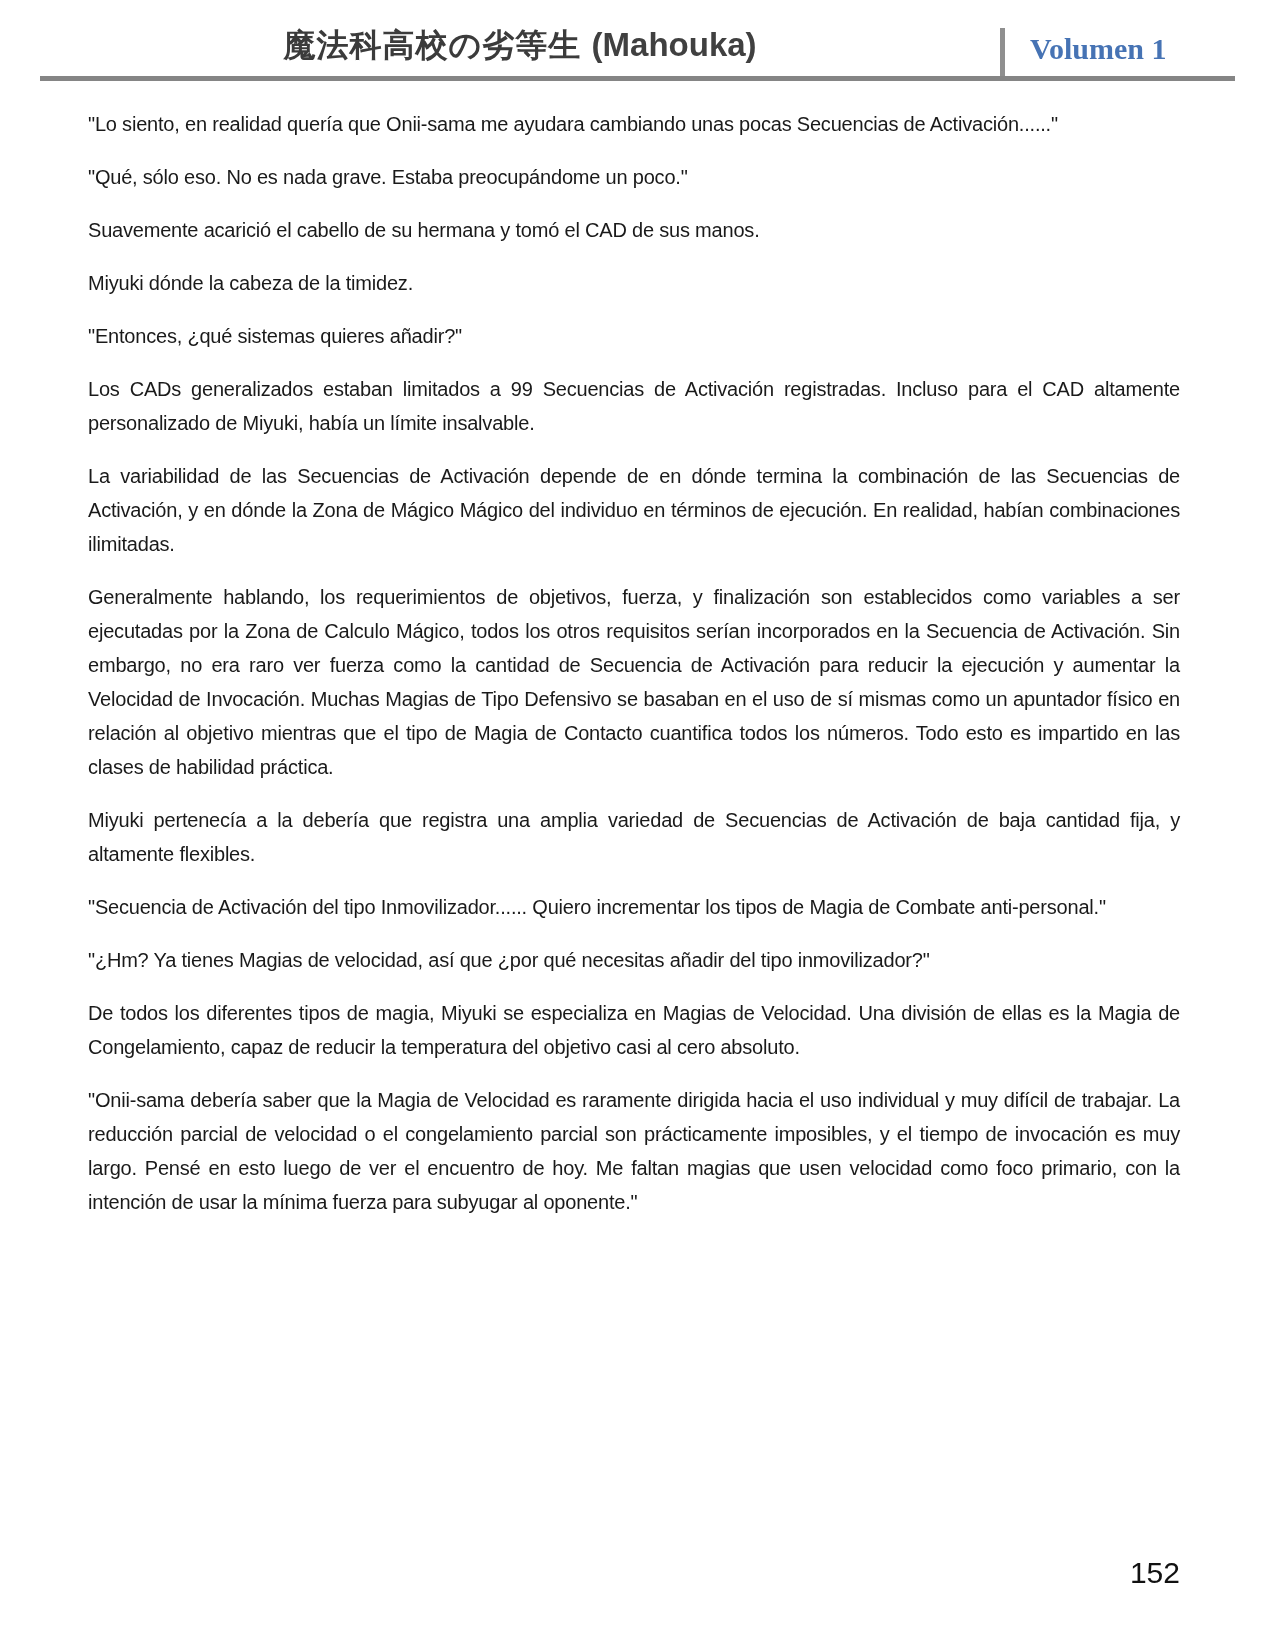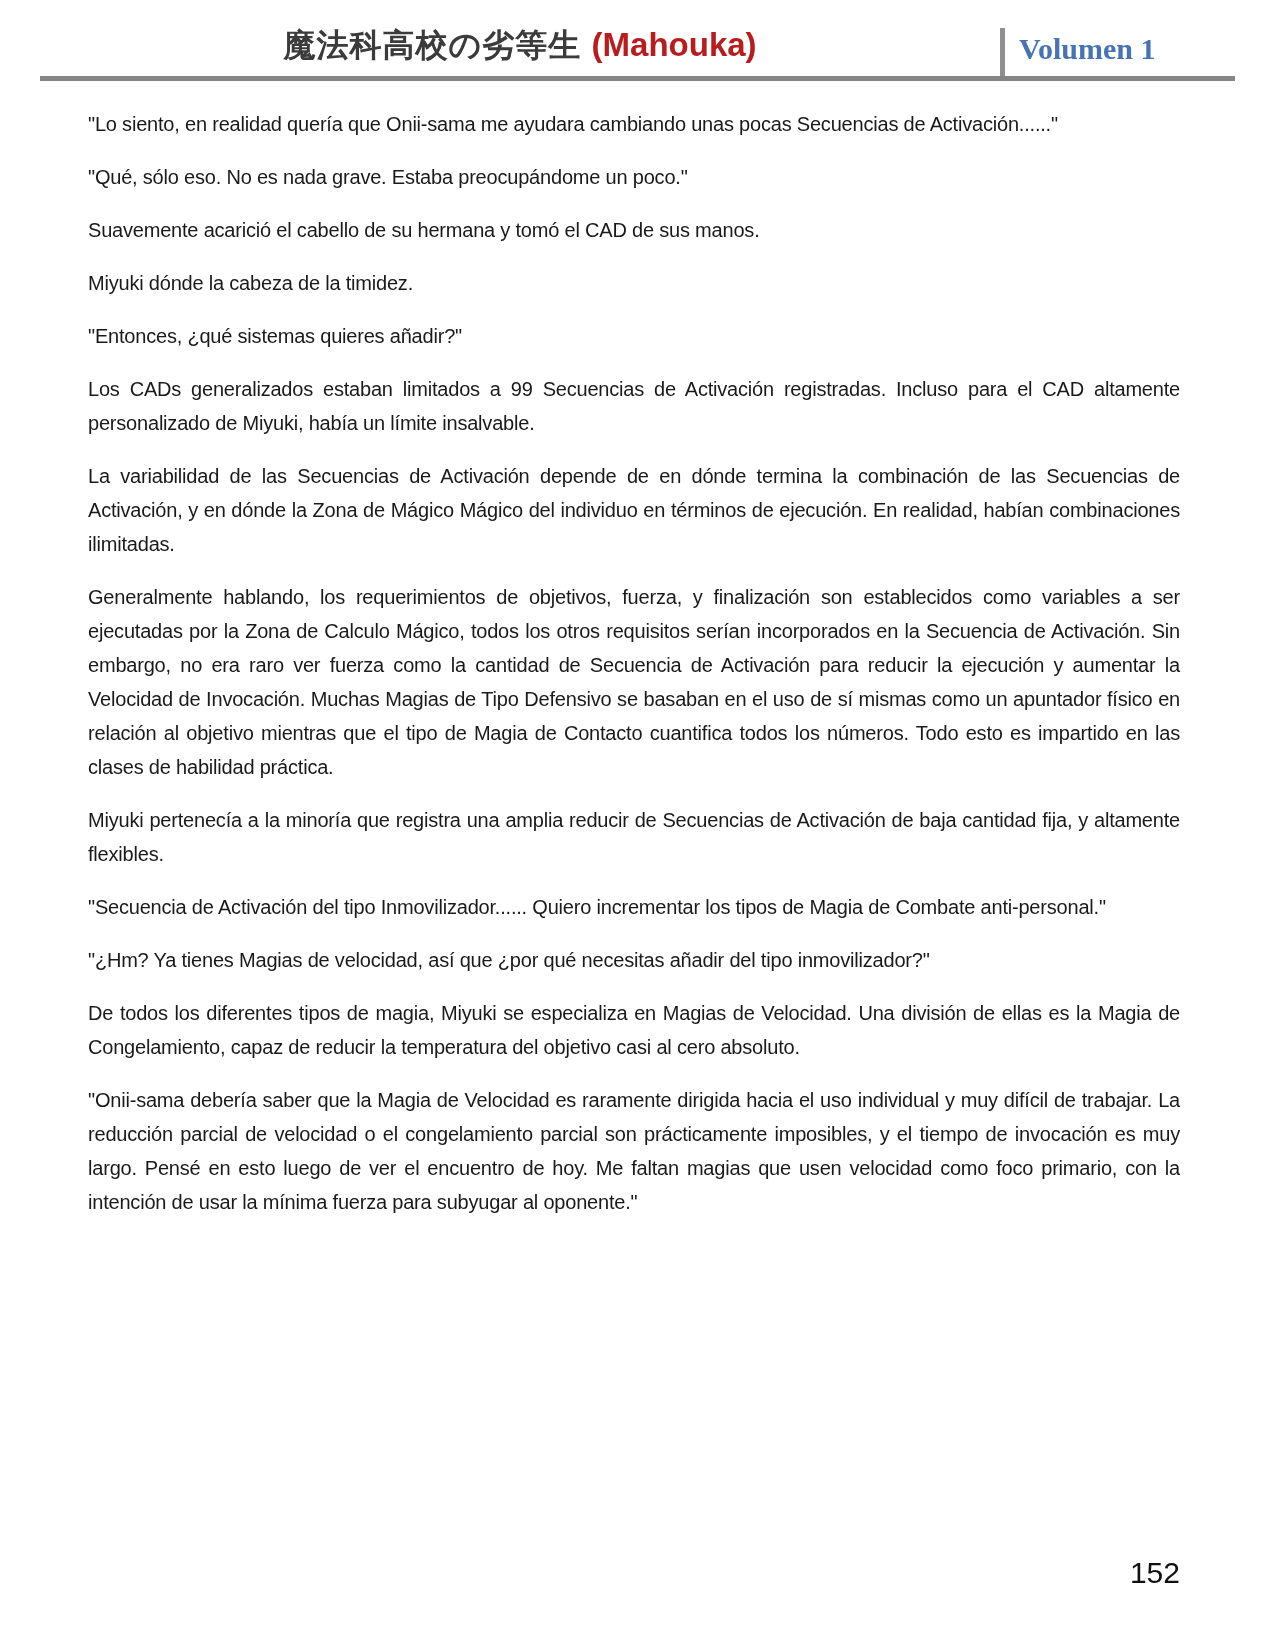--- a/index.html
+++ b/index.html
@@ -31,37 +31,38 @@
     font-family: "DejaVu Serif", serif;
     font-size: 32px;
     font-weight: 600;
     color: #3b3b3b;
     letter-spacing: 1px;
   }
   .title-romaji {
     font-family: "Liberation Sans", sans-serif;
     font-size: 33px;
     font-weight: 700;
-    color: #b91c1c;
+    color: #404040;
     margin-left: 6px;
   }
   .header-divider {
     width: 5px;
     background: #8f8f8f;
     margin-top: 4px;
   }
   .header-right {
     width: 230px;
     padding: 8px 0 10px 14px;
   }
   .volume {
     font-family: "Liberation Serif", serif;
     font-size: 30px;
     font-weight: 700;
     color: #4673b4;
+    margin-left: 11px;
   }
   .content {
     padding: 26px 95px 0 88px;
   }
   .content p {
     font-size: 20px;
     line-height: 34px;
     letter-spacing: -0.2px;
     text-align: justify;
     margin-bottom: 19px;
@@ -93,21 +94,21 @@
 
   <main class="content">
     <p>"Lo siento, en realidad quería que Onii-sama me ayudara cambiando unas pocas Secuencias de Activación......"</p>
     <p>"Qué, sólo eso. No es nada grave. Estaba preocupándome un poco."</p>
     <p>Suavemente acarició el cabello de su hermana y tomó el CAD de sus manos.</p>
     <p>Miyuki dónde la cabeza de la timidez.</p>
     <p>"Entonces, ¿qué sistemas quieres añadir?"</p>
     <p>Los CADs generalizados estaban limitados a 99 Secuencias de Activación registradas. Incluso para el CAD altamente personalizado de Miyuki, había un límite insalvable.</p>
     <p>La variabilidad de las Secuencias de Activación depende de en dónde termina la combinación de las Secuencias de Activación, y en dónde la Zona de Mágico Mágico del individuo en términos de ejecución. En realidad, habían combinaciones ilimitadas.</p>
     <p>Generalmente hablando, los requerimientos de objetivos, fuerza, y finalización son establecidos como variables a ser ejecutadas por la Zona de Calculo Mágico, todos los otros requisitos serían incorporados en la Secuencia de Activación. Sin embargo, no era raro ver fuerza como la cantidad de Secuencia de Activación para reducir la ejecución y aumentar la Velocidad de Invocación. Muchas Magias de Tipo Defensivo se basaban en el uso de sí mismas como un apuntador físico en relación al objetivo mientras que el tipo de Magia de Contacto cuantifica todos los números. Todo esto es impartido en las clases de habilidad práctica.</p>
-    <p>Miyuki pertenecía a la minoría que registra una amplia reducir de Secuencias de Activación de baja cantidad fija, y altamente flexibles.</p>
+    <p>Miyuki pertenecía a la debería que registra una amplia variedad de Secuencias de Activación de baja cantidad fija, y altamente flexibles.</p>
     <p>"Secuencia de Activación del tipo Inmovilizador...... Quiero incrementar los tipos de Magia de Combate anti-personal."</p>
     <p>"¿Hm? Ya tienes Magias de velocidad, así que ¿por qué necesitas añadir del tipo inmovilizador?"</p>
     <p>De todos los diferentes tipos de magia, Miyuki se especializa en Magias de Velocidad. Una división de ellas es la Magia de Congelamiento, capaz de reducir la temperatura del objetivo casi al cero absoluto.</p>
     <p>"Onii-sama debería saber que la Magia de Velocidad es raramente dirigida hacia el uso individual y muy difícil de trabajar. La reducción parcial de velocidad o el congelamiento parcial son prácticamente imposibles, y el tiempo de invocación es muy largo. Pensé en esto luego de ver el encuentro de hoy. Me faltan magias que usen velocidad como foco primario, con la intención de usar la mínima fuerza para subyugar al oponente."</p>
   </main>
 
   <footer class="footer">
     <span>152</span>
   </footer>
 

